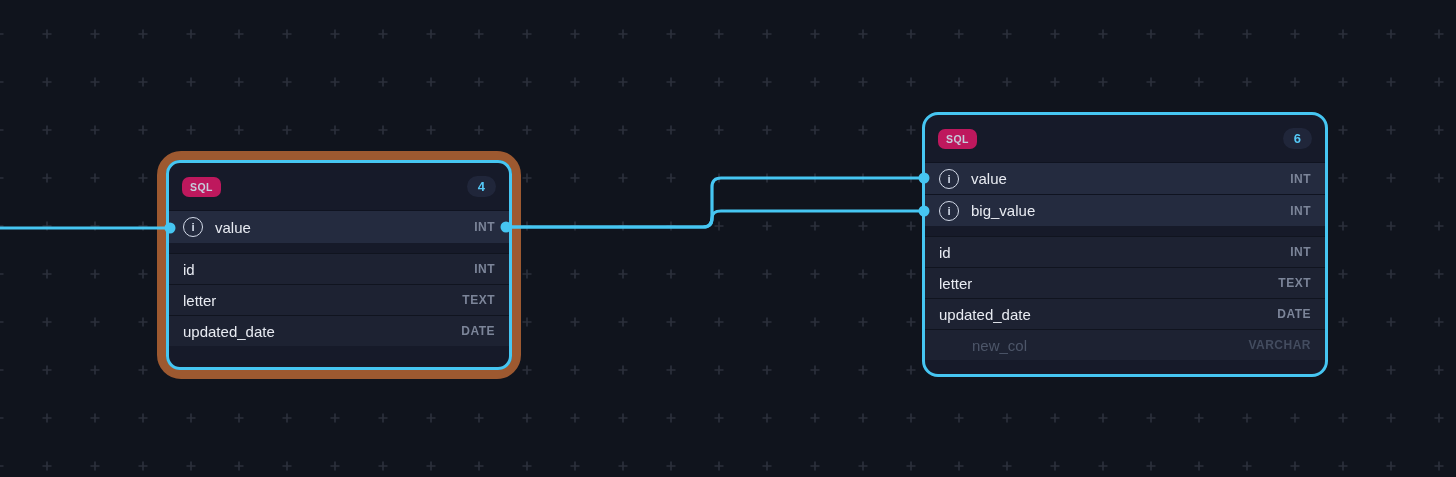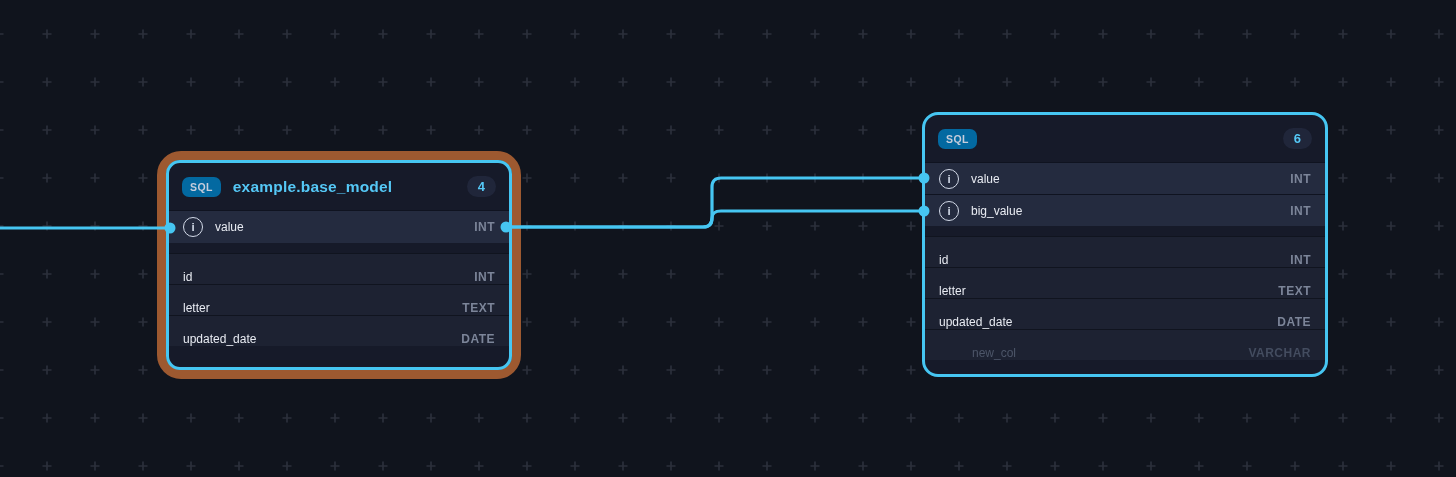--- a/index.html
+++ b/index.html
@@ -10,33 +10,33 @@
   .edges{pointer-events:none;z-index:5;}
 
   
   .node-wrap{position:absolute;box-sizing:border-box;z-index:2;}
   .node{box-sizing:border-box;border:3px solid #46c6f2;border-radius:16px;
         background:#161a29;overflow:hidden;display:flex;flex-direction:column;}
   .selected-ring{border:9px solid #9d5930;border-radius:24px;}
   .selected-ring .node{width:100%;height:100%;border-radius:14px;}
 
   .node-header{display:flex;align-items:center;gap:12px;padding:0 13px;flex:0 0 47px;}
-  .chip{background:#0369a1;color:#c6cddc;font-size:10.5px;font-weight:700;
+  .chip{background:#be185d;color:#c6cddc;font-size:10.5px;font-weight:700;
         letter-spacing:.4px;padding:4px 8px;border-radius:7px;}
   .node-title{color:#55c8f6;font-size:15.5px;font-weight:700;letter-spacing:.2px;
         white-space:nowrap;}
   .count{margin-left:auto;background:#20263a;color:#55c8f6;font-size:13px;
         font-weight:600;padding:3px 11px;border-radius:13px;}
 
   .col-row{display:flex;align-items:center;gap:12px;padding:0 14px;box-sizing:border-box;}
   .col-highlight{background:#242b3f;border-top:1px solid #0f1320;flex:0 0 32px;}
   .node-left .col-highlight{flex:0 0 33px;}
-  .col-normal{background:#1d2232;border-top:1px solid #10141f;flex:0 0 31px;align-items:flex-end;}
+  .col-normal{background:#1d2232;border-top:1px solid #10141f;flex:0 0 31px;}
   .col-gap{flex:0 0 10px;background:transparent;}
-  .col-name{color:#e8ebf2;font-size:12px;font-weight:500;}
+  .col-name{color:#e8ebf2;font-size:15px;font-weight:500;}
   .col-type{margin-left:auto;color:#7c8599;font-size:12px;font-weight:700;
         letter-spacing:.5px;}
   .dimmed .col-name{color:#4d5669;margin-left:33px;}
   .dimmed .col-type{color:#434c5f;}
   .info-icon{width:20px;height:20px;box-sizing:border-box;border:1.6px solid #d3dae8;
         border-radius:50%;color:#d3dae8;font-size:11.5px;font-weight:700;
         display:flex;align-items:center;justify-content:center;flex:0 0 20px;}
 
   #node-base{left:157px;top:151px;width:364px;height:228px;}
   #node-intermediate{left:922px;top:112px;width:406px;height:265px;}
@@ -52,21 +52,20 @@
         <path d="M24 19.5 V28.5 M19.5 24 H28.5" stroke="#2a2e3a" stroke-width="1.7" fill="none"></path>
       </pattern>
     </defs>
     <rect width="1456" height="477" fill="url(#plusgrid)"></rect>
   </svg>
 
   <div class="node-wrap selected-ring node-left" id="node-base">
     <div class="node">
       <div class="node-header">
         <span class="chip">SQL</span>
-        <span class="node-title">example.base_model</span>
         <span class="count">4</span>
       </div>
       <div class="col-row col-highlight">
         <span class="info-icon">i</span>
         <span class="col-name">value</span>
         <span class="col-type">INT</span>
       </div>
       <div class="col-gap"></div>
       <div class="col-row col-normal">
         <span class="col-name">id</span>

